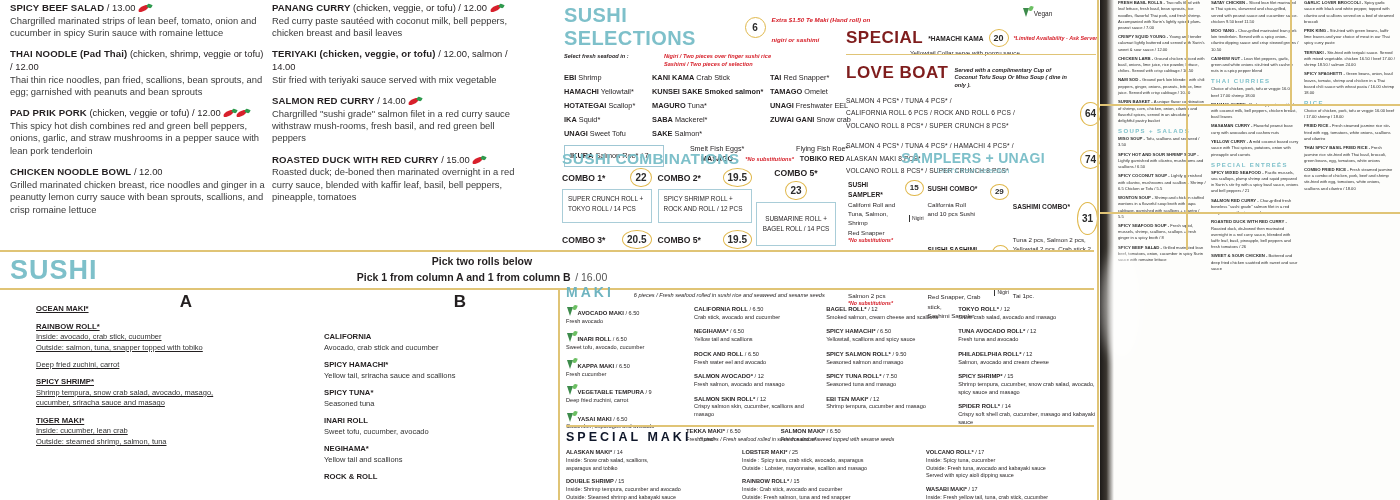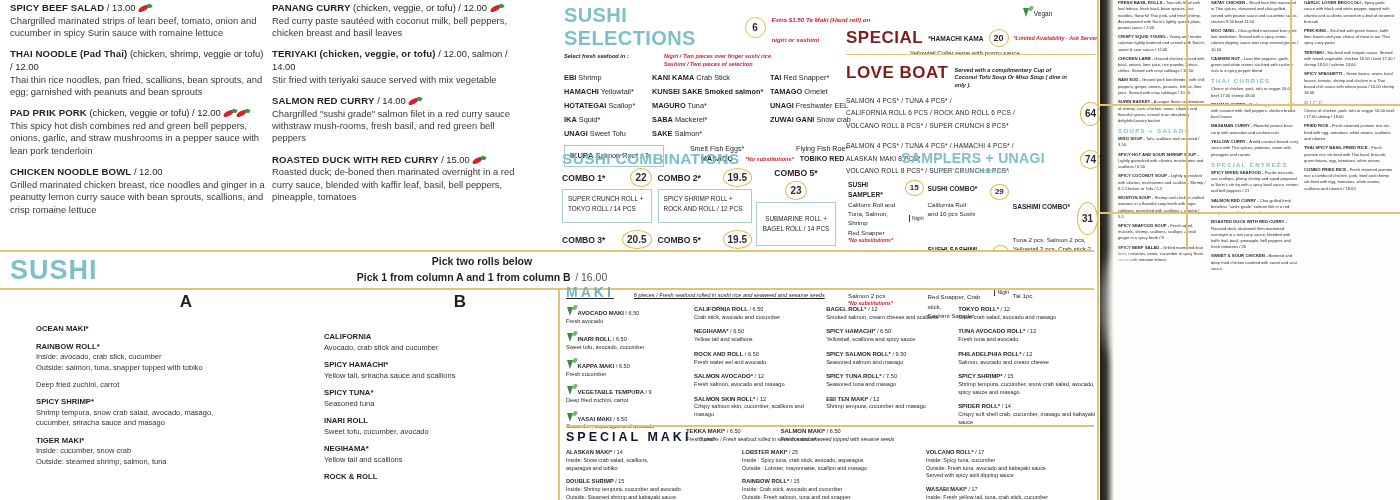--- a/index.html
+++ b/index.html
@@ -454,40 +454,40 @@
           <span class="price"> / <span>16.00</span></span>
         </div>
       </div>
       <div style="width:300px;"></div>
     </div>
   </div>
   <div class="rule-h" style="left:0;top:288px;width:1094px;"></div>
 
   <div class="colhdr" style="position:absolute;left:36px;top:292px;width:300px;">A</div>
   <div class="colhdr" style="position:absolute;left:345px;top:292px;width:230px;">B</div>
-  <div id="colA" class="ab" style="top:324px;">
+  <div id="colA" class="ab" style="top:304px;text-decoration:underline;">
     <div class="ab">
       <div class="name">OCEAN MAKI*</div>
     </div>
     <div class="ab">
       <div class="name">RAINBOW ROLL*</div>
       <div class="desc">Inside: avocado, crab stick, cucumber</div>
         <div class="desc">Outside: salmon, tuna, snapper topped with tobiko</div>
     </div>
     <div class="ab">
       <div class="desc">Deep fried zuchini, carrot</div>
     </div>
     <div class="ab">
       <div class="name">SPICY SHRIMP*</div>
       <div class="desc">Shrimp tempura, snow crab salad, avocado, masago,</div>
         <div class="desc">cucumber, sriracha sauce and masago</div>
     </div>
     <div class="ab">
       <div class="name">TIGER MAKI*</div>
-      <div class="desc">Inside: cucumber, snow crab</div>
+      <div class="desc">Inside: cucumber, lean crab</div>
         <div class="desc">Outside: steamed shrimp, salmon, tuna</div>
     </div>
     </div>
   <div id="colB" class="ab" style="top:332px;">
     <div class="ab">
       <div class="name">CALIFORNIA</div>
       <div class="desc">Avocado, crab stick and cucumber</div>
     </div>
     <div class="ab">
       <div class="name">SPICY HAMACHI*</div>
@@ -506,21 +506,21 @@
       <div class="desc">Yellow tail and scallions</div>
     </div>
     <div class="ab">
       <div class="name">ROCK &amp; ROLL</div>
 
     </div>
     </div>
   <div class="rule-v" style="left:558px;top:290px;height:210px;"></div>
 
   <div id="maki">
-    <div style="display:flex;align-items:baseline;gap:20px;text-decoration:underline;">
+    <div style="display:flex;align-items:baseline;gap:20px;">
       <span class="hdr">MAKI</span>
       <span class="hnote">6 pieces / Fresh seafood rolled in sushi rice and seaweed and sesame seeds</span>
     </div>
     <div style="display:flex;gap:6px;margin-top:5px;">
       <div style="width:124px;" id="maki1">
     <div class="maki-it">
       <div><span class="veg-ic"></span> <span class="n">AVOCADO MAKI</span> <span>/ 6.50</span></div>
       <div>Fresh avocado</div>
     </div>
     <div class="maki-it">

